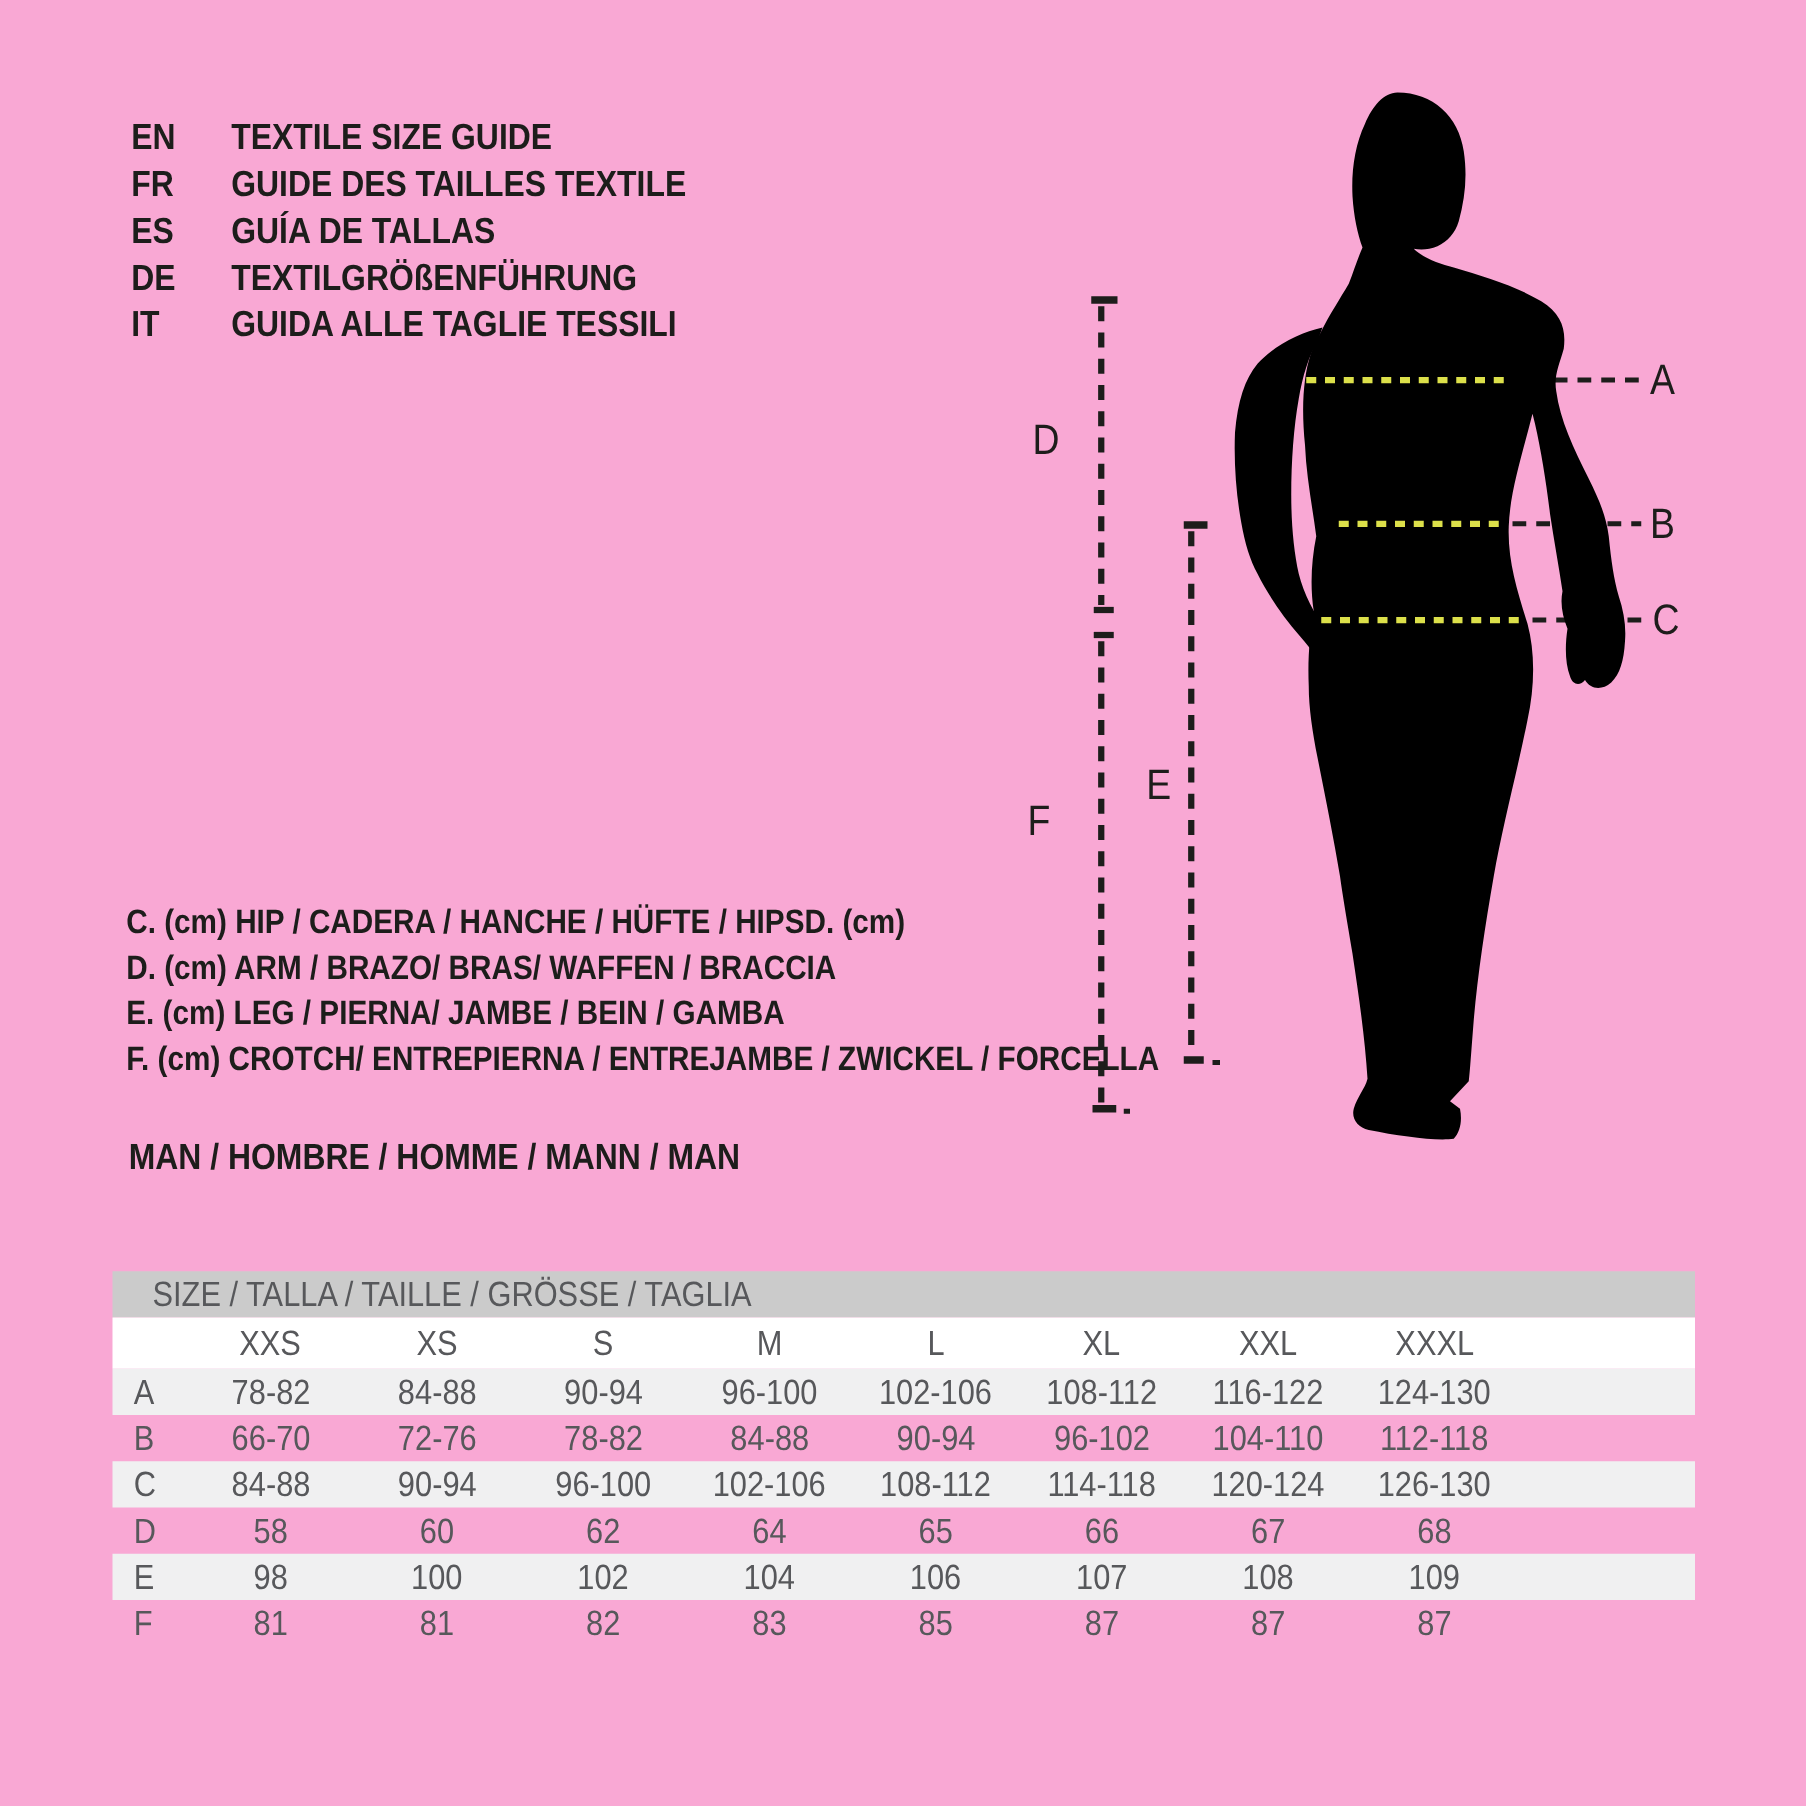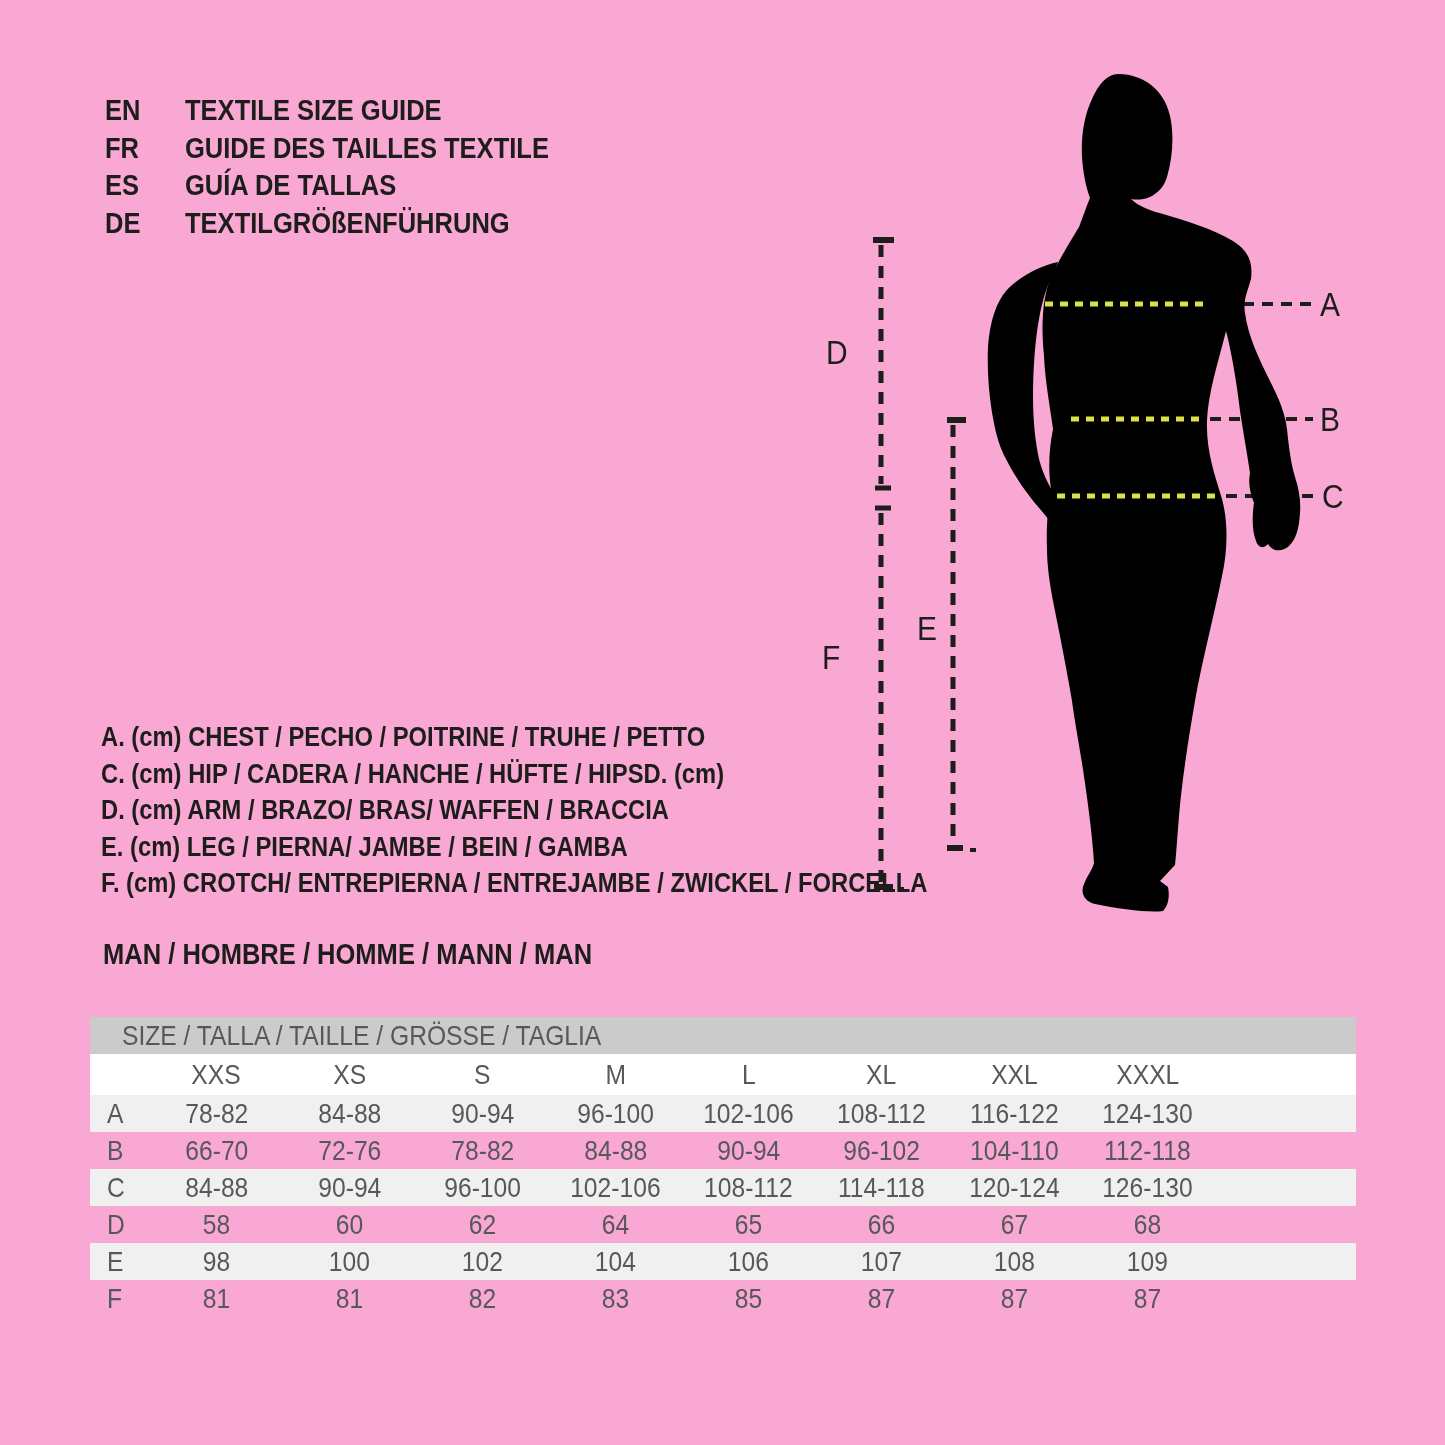--- a/index.html
+++ b/index.html
@@ -11,21 +11,21 @@
   
   .lang-block{position:absolute;left:105px;top:92px;}
   .lang-row{display:flex;line-height:37.6px;font-size:29px;font-weight:700;letter-spacing:0;}
   .lang-code{width:80px;flex:0 0 80px;}
 
   
   .legend-block{position:absolute;left:101px;top:719px;}
   .legend-row{line-height:36.6px;font-size:27px;font-weight:700;}
 
   
-  .category-line{position:absolute;left:103px;top:938px;font-size:29px;font-weight:700;}
+  .category-line{position:absolute;left:103px;top:910px;font-size:29px;font-weight:700;}
 
   
   .fig-svg{position:absolute;left:0;top:0;}
   .fig-label{position:absolute;font-size:34px;font-weight:400;color:#1d1d1b;line-height:34px;}
 
   
   .size-table{position:absolute;left:90px;top:1017px;width:1266px;}
   .table-header-bar{height:37px;background:#cbcbcb;display:flex;align-items:center;
                     padding-left:32px;box-sizing:border-box;font-size:28px;color:#57585b;}
   .trow{display:grid;grid-template-columns:60px repeat(8,133px) 1fr;align-items:center;
@@ -51,24 +51,27 @@
         <span class="cx">GUIDE DES TAILLES TEXTILE</span>
       </div>
       <div class="lang-row">
         <span class="lang-code"><span class="cx">ES</span></span>
         <span class="cx">GUÍA DE TALLAS</span>
       </div>
       <div class="lang-row">
         <span class="lang-code"><span class="cx">DE</span></span>
         <span class="cx">TEXTILGRÖßENFÜHRUNG</span>
       </div>
+      <div class="lang-row">
+        <span class="lang-code"><span class="cx">IT</span></span>
+        <span class="cx">GUIDA ALLE TAGLIE TESSILI</span>
+      </div>
     </div>
 
   <div class="legend-block">
-      <div class="legend-row"><span class="cx">A. (cm) CHEST / PECHO / POITRINE / TRUHE / PETTO</span></div>
       <div class="legend-row"><span class="cx">C. (cm) HIP / CADERA / HANCHE / HÜFTE / HIPSD. (cm)</span></div>
       <div class="legend-row"><span class="cx">D. (cm) ARM / BRAZO/ BRAS/ WAFFEN / BRACCIA</span></div>
       <div class="legend-row"><span class="cx">E. (cm) LEG / PIERNA/ JAMBE / BEIN / GAMBA</span></div>
       <div class="legend-row"><span class="cx">F. (cm) CROTCH/ ENTREPIERNA / ENTREJAMBE / ZWICKEL / FORCELLA</span></div>
     </div>
 
   <div class="category-line"><span class="cx">MAN / HOMBRE / HOMME / MANN / MAN</span></div>
 
   <svg class="fig-svg" width="1445" height="1445" viewBox="0 0 1445 1445">
 

